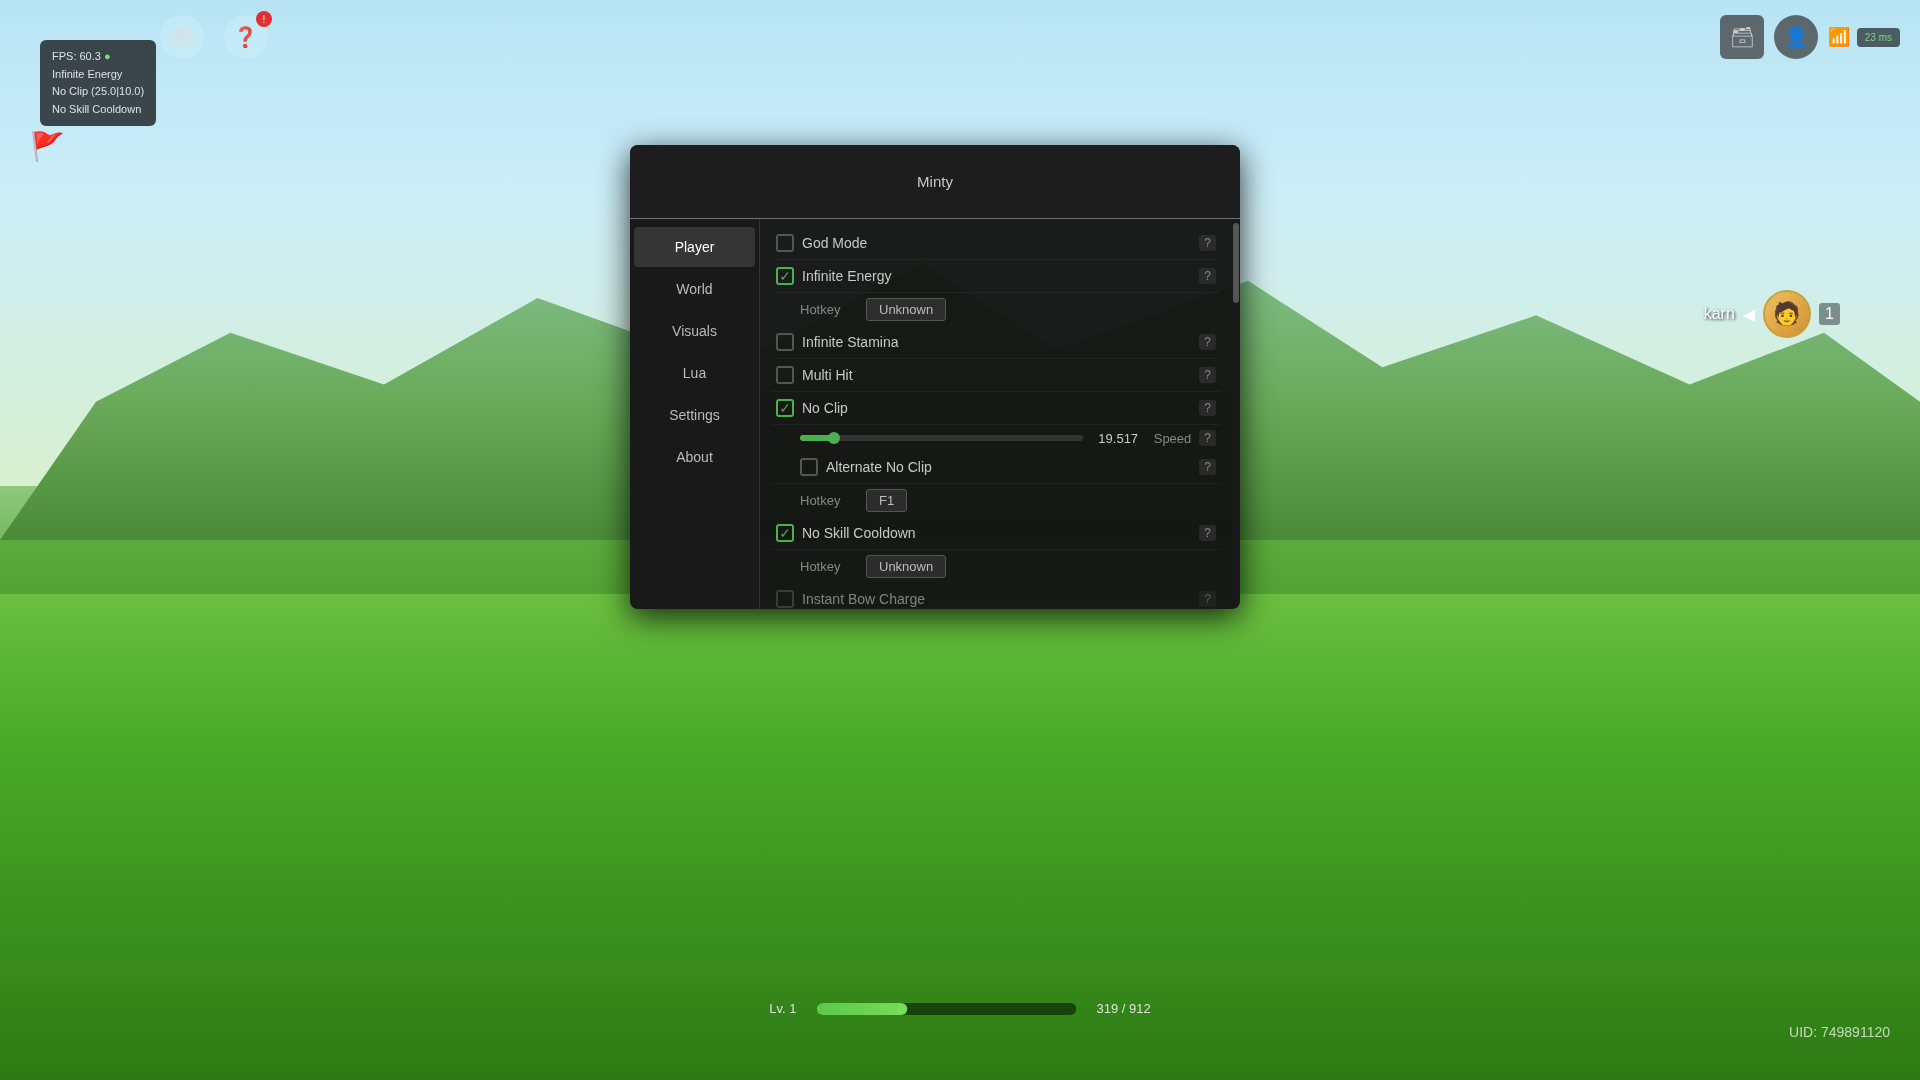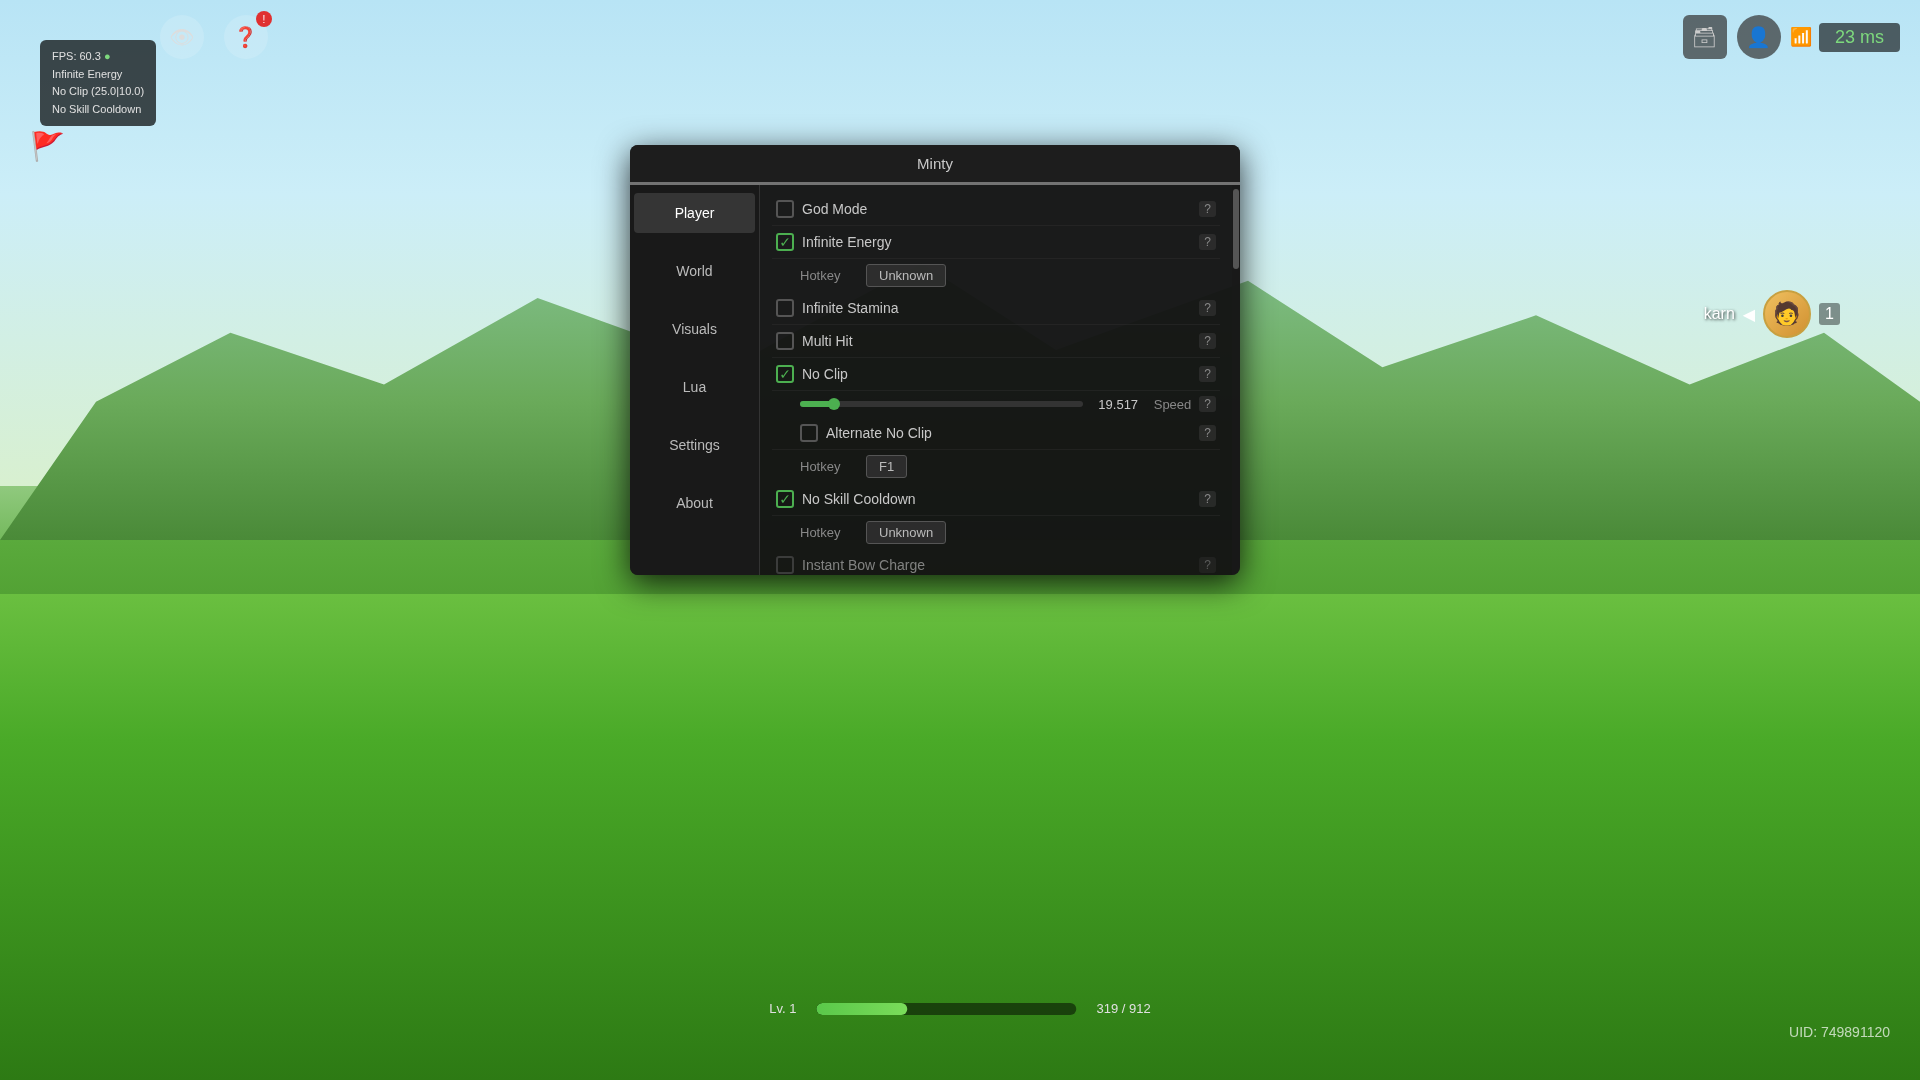--- a/index.html
+++ b/index.html
@@ -107,23 +107,23 @@
       display: flex; align-items: center; gap: 10px;
       z-index: 10;
     }
     .signal-icon {
       color: #aaa;
       font-size: 18px;
     }
     .ms-badge {
       background: rgba(0,0,0,0.6);
       color: #7dd87d;
-      padding: 4px 16px;
+      padding: 4px 8px;
       border-radius: 4px;
-      font-size: 18px;
+      font-size: 10px;
     }
     .chest-icon {
       width: 44px; height: 44px;
       background: rgba(50,50,50,0.7);
       border-radius: 6px;
       display: flex; align-items: center; justify-content: center;
       color: #ccc; font-size: 20px;
     }
     .avatar-icon {
       width: 44px; height: 44px;
@@ -207,35 +207,35 @@
       width: 610px;
       background: rgba(20,20,20,0.97);
       border-radius: 8px;
       z-index: 100;
       overflow: hidden;
       box-shadow: 0 8px 32px rgba(0,0,0,0.8);
     }
     .panel-title-bar {
       background: rgba(30,30,30,0.98);
       text-align: center;
-      padding: 10px;
+      padding: 28px;
       color: #c8c8c8;
       font-size: 15px;
-      border-bottom: 3px solid #737373;
+      border-bottom: 1px solid #737373;
     }
     .panel-body {
       display: flex;
       height: 390px;
     }
     .sidebar-nav {
       width: 130px;
       background: rgba(25,25,25,0.98);
       display: flex;
       flex-direction: column;
-      gap: 18px;
+      gap: 2px;
       padding: 8px 4px;
       border-right: 1px solid #333;
     }
     .nav-item {
       padding: 12px 10px;
       color: #bbb;
       font-size: 14px;
       cursor: pointer;
       border-radius: 4px;
       text-align: center;

